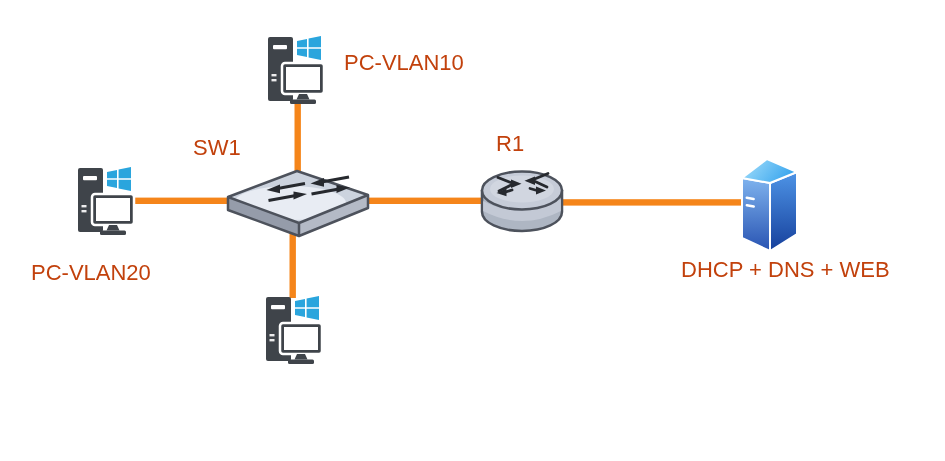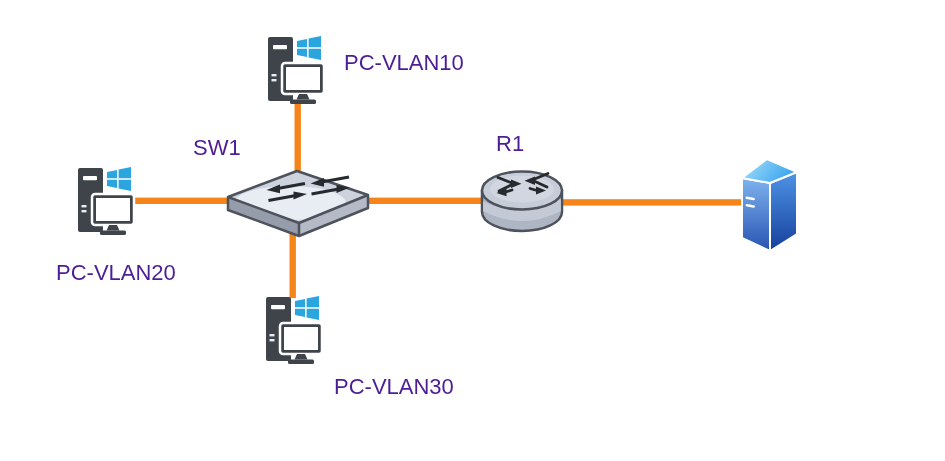--- a/index.html
+++ b/index.html
@@ -8,21 +8,21 @@
     width: 945px;
     height: 461px;
     background: #ffffff;
     overflow: hidden;
     font-family: "Liberation Sans", sans-serif;
   }
   .topo-svg { position: absolute; left: 0; top: 0; }
   .node-label {
     position: absolute;
     font: 22px/1.1 "Liberation Sans", sans-serif;
-    color: #4c1d95;
+    color: #c2410c;
     white-space: nowrap;
     user-select: none;
     text-align: right;
   }
 </style>
 </head>
 <body>
 
 <div class="canvas">
 
@@ -117,16 +117,16 @@
       <rect x="745.5" y="204.5" width="9.5" height="2.6" rx="1.3" fill="#ffffff" transform="rotate(10 750 206)"></rect>
     </g>
 
     <use href="#sym-pc" x="266" y="36"></use>
     <use href="#sym-pc" x="76" y="167"></use>
     <use href="#sym-pc" x="264" y="296"></use>
   </svg>
 
   <div class="node-label" style="left:344px; top:51px">PC-VLAN10</div>
   <div class="node-label" style="left:193px; top:136px">SW1</div>
-  <div class="node-label" style="left:56px; top:261px">PC-VLAN20</div>
-  <div class="node-label" style="left:334px; top:375px">PC-VLAN30</div>
+  <div class="node-label" style="left:31px; top:261px">PC-VLAN20</div>
   <div class="node-label" style="left:496px; top:132px">R1</div>
+  <div class="node-label" style="left:681px; top:258px">DHCP + DNS + WEB</div>
 </div>
 
 </body></html>

